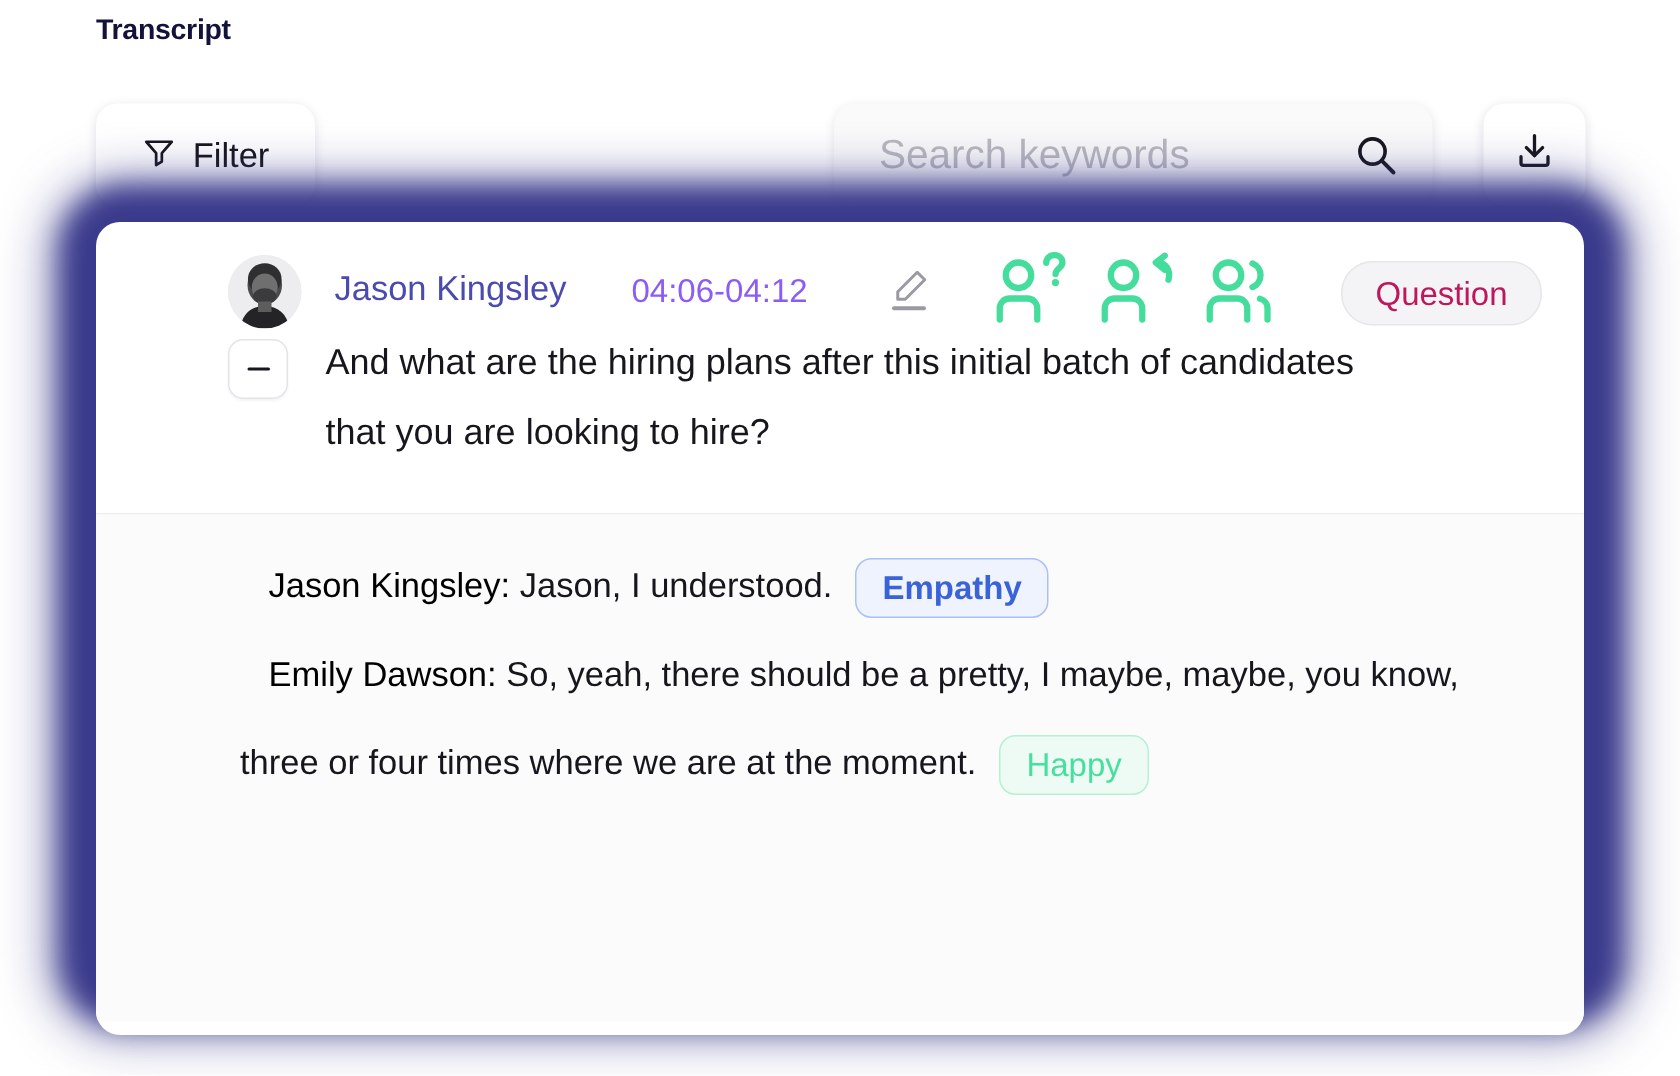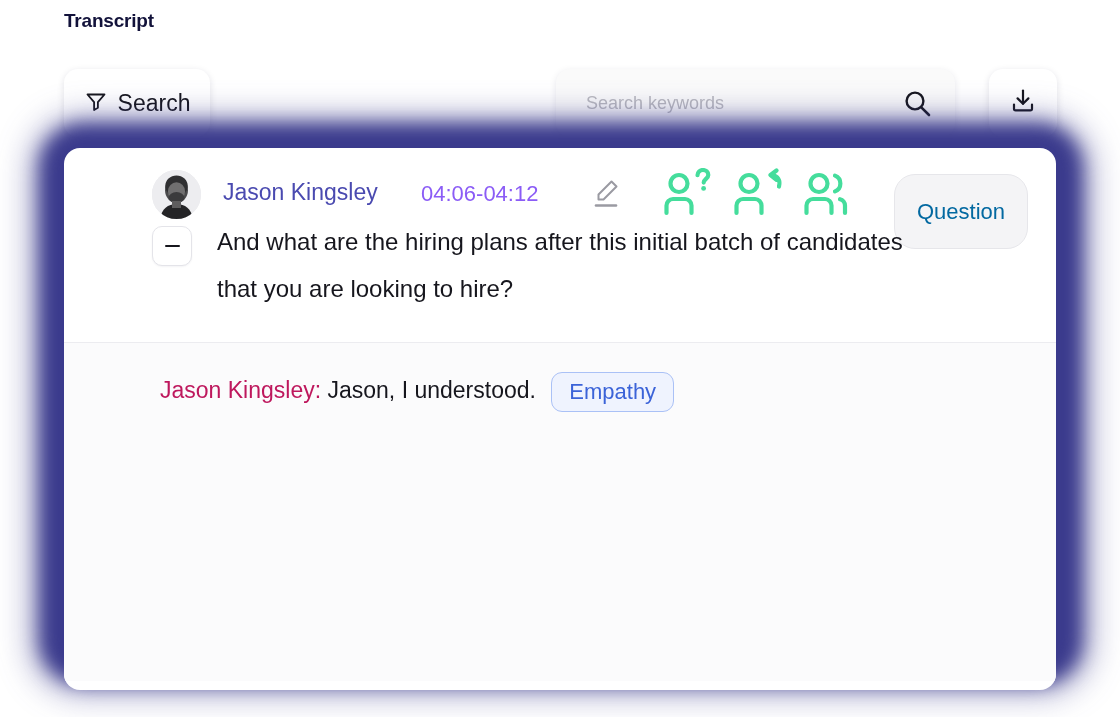--- a/index.html
+++ b/index.html
@@ -63,21 +63,21 @@
     border-radius: 14px;
     box-shadow: 0 2px 7px rgba(20,20,60,0.10);
     display: flex;
     align-items: center;
   }
   .search-input {
     border: none;
     outline: none;
     background: transparent;
     font-family: "Liberation Sans", sans-serif;
-    font-size: 18px;
+    font-size: 27px;
     color: #16161d;
     margin-left: 28px;
     width: 300px;
     height: 40px;
   }
   .search-input::placeholder { color: #b9b9bf; }
   .search-icon-btn {
     position: absolute;
     right: 22px;
     top: 18px;
@@ -177,28 +177,28 @@
     top: 20px;
     display: flex;
     gap: 14px;
   }
   .tag-icons > span { cursor: pointer; display: block; }
   .question-badge {
     position: absolute;
     left: 830px;
     top: 26px;
     height: 41px;
-    padding: 16px 22px;
+    padding: 0 22px;
     border-radius: 21px;
     background: #f4f4f6;
     border: 1px solid #e6e6ea;
     display: flex;
     align-items: center;
     font-size: 22px;
-    color: #0369a1;
+    color: #be185d;
     cursor: pointer;
     text-align: right;
   }
 
   
   .summary {
     position: relative;
     padding: 0 0 22px 0;
   }
   .collapse-btn {
@@ -242,60 +242,62 @@
     height: 320px;
     padding: 18px 0 0 0;
   }
   .utterance {
     padding: 0 40px 0 96px;
     font-size: 23px;
     line-height: 59px;
     color: #16161d;
   }
   .utterance .who {
-    color: #be185d;
+    color: #000000;
+    margin-left: 19px;
   }
   .chip {
     display: inline-flex;
     align-items: center;
     justify-content: center;
     height: 38px;
     padding: 0 17px;
     border-radius: 11px;
     font-size: 22px;
     vertical-align: middle;
     margin-left: 9px;
     cursor: pointer;
     line-height: normal;
   }
   .chip-empathy {
     background: #eff3fe;
     border: 1px solid #aac1f6;
     color: #3b63d8;
+    font-weight: bold;
   }
   .chip-happy {
     background: #eefbf4;
     border: 1px solid #b6f0d5;
     color: #47dfa0;
   }
 </style>
 </head>
 <body>
 
 <div class="page-title">Transcript</div>
 
 <div class="toolbar">
 
   <div class="filter-btn">
     <span>
       <svg width="24" height="24" viewBox="0 0 24 24" fill="none">
         <path d="M3.5 5.5h17l-6.6 7.6v5.6l-3.8 2.3v-7.9L3.5 5.5z" stroke="#16161d" stroke-width="1.8" stroke-linejoin="round"></path>
       </svg>
     </span>
-    <span class="label">Search</span>
+    <span class="label">Filter</span>
   </div>
 
   <div class="search-wrap">
     <input class="search-input" type="text" placeholder="Search keywords" style="">
     <span class="search-icon-btn">
       <svg width="32" height="32" viewBox="0 0 32 32" fill="none">
         <circle cx="14" cy="14" r="8.4" stroke="#16161d" stroke-width="2.4"></circle>
         <path d="M20.3 20.3L28 28" stroke="#16161d" stroke-width="2.6" stroke-linecap="round"></path>
       </svg>
     </span>
@@ -383,16 +385,21 @@
 
   <div class="utterances">
 
     <div class="utterance">
       <span class="who">Jason Kingsley:</span>
       <span>Jason, I understood.</span>
       <span class="chip chip-empathy">Empathy</span>
     </div>
 
 
+    <div class="utterance">
+      <span class="who">Emily Dawson:</span>
+      <span>So, yeah, there should be a pretty, I maybe, maybe, you know, three or four times where we are at the moment.</span>
+      <span class="chip chip-happy">Happy</span>
+    </div>
 
   </div>
 
 </div>
 
 </body></html>

